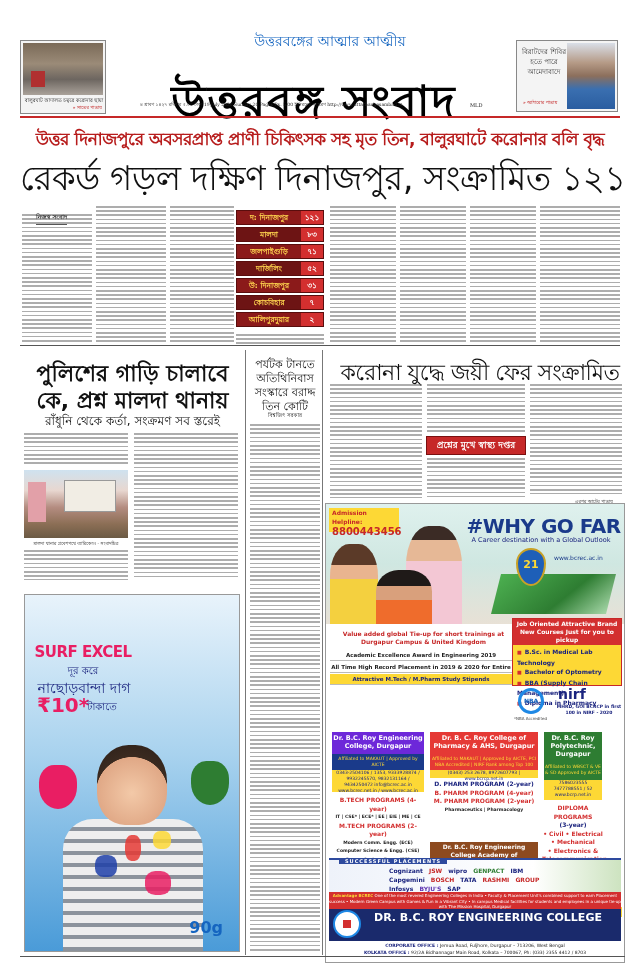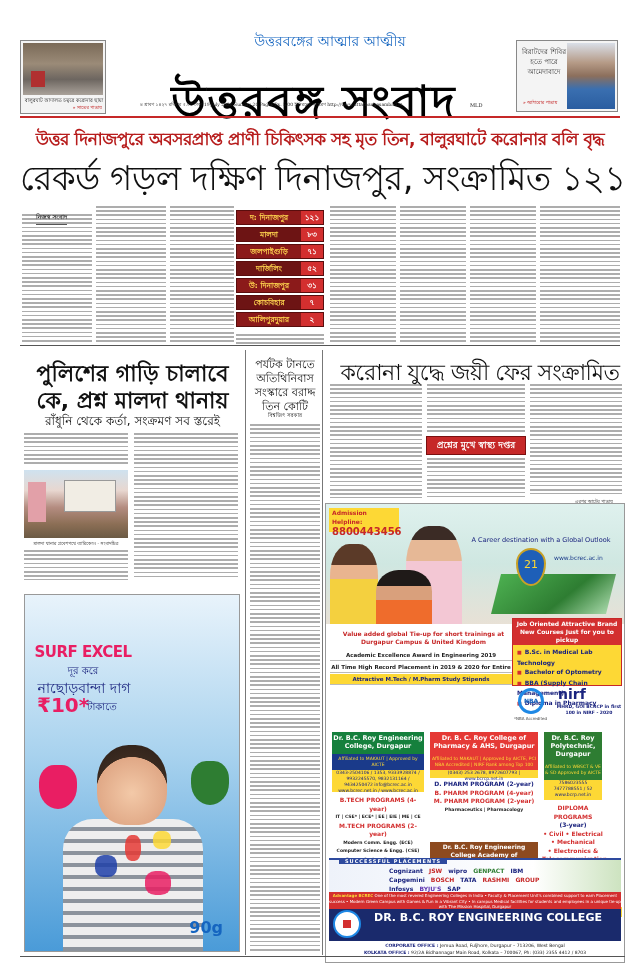--- a/index.html
+++ b/index.html
@@ -80,42 +80,42 @@
   
   .bc { left: 325px; top: 503px; width: 300px; height: 460px; border:1px solid #999; background:#fff; overflow:hidden; }
   .bc-hero { position:absolute; left:0; top:0; width:100%; height:120px; background: linear-gradient(180deg,#dff1ee 0%,#cfe7e1 50%,#e8e1d6 100%); }
   .helpline { position:absolute; left:3px; top:4px; width:70px; height:24px; background:#fdd835; padding-left:3px; font-family:"DejaVu Sans",sans-serif; font-weight:bold; }
   .helpline .lbl { font-size:6px; color:#c62828; display:block; line-height:9px;}
   .helpline .num { font-size:10px; color:#c62828; display:block; line-height:12px;}
   .why { position:absolute; left:140px; top:10px; width:155px; text-align:center; font-size:20px; font-weight:900; color:#1a3a8a; font-family:"DejaVu Sans",sans-serif; letter-spacing:-0.5px;}
   .why-sub { position:absolute; left:130px; top:32px; width:170px; text-align:center; font-size:6.5px; color:#1a237e; font-family:"DejaVu Sans",sans-serif; }
   .bc-url { position:absolute; left:228px; top:50px; font-size:6px; color:#1a3a8a; font-family:"DejaVu Sans",sans-serif; }
   .pin { position:absolute; left:190px; top:44px; width:30px; height:38px; background:#1e5fb8; border-radius:50% 50% 50% 50% / 40% 40% 60% 60%; border:2px solid #c9a227;}
-  .pin span { display:block; text-align:center; color:#fdd835; font-size:11px; font-weight:normal; line-height:30px; font-family:"DejaVu Sans",sans-serif;}
+  .pin span { display:block; text-align:center; color:#fdd835; font-size:11px; font-weight:bold; line-height:30px; font-family:"DejaVu Sans",sans-serif;}
   .map { position:absolute; left:170px; top:70px; width:115px; height:40px; background: linear-gradient(135deg,#4caf50,#2e7d32 60%,#a5d6a7); transform: skewX(-14deg); }
   .person1 { position:absolute; left:4px; top:40px; width:48px; height:80px; background: linear-gradient(180deg,#5b3a28 0 26%,#e9b48f 26% 44%,#f4d03f 44% 100%); border-radius:40% 40% 0 0;}
   .person2 { position:absolute; left:80px; top:22px; width:56px; height:98px; background: linear-gradient(180deg,#3b2b25 0 14%,#e6b896 14% 36%,#f3c7d4 36% 100%); border-radius:40% 40% 0 0;}
   .person3 { position:absolute; left:50px; top:66px; width:56px; height:54px; background: linear-gradient(180deg,#1f1a18 0 30%,#d9a07c 30% 56%,#ef6c2c 56% 100%); border-radius:40% 40% 0 0;}
 
   .jobbox { position:absolute; left:186px; top:114px; width:110px; height:68px; background:#fdd835; border:1px solid #c62828; }
   .jobbox .head { background:#d32f2f; color:#fff; font-size:6px; font-weight:bold; text-align:center; line-height:8px; padding:1px 0; font-family:"DejaVu Sans",sans-serif;}
   .jobbox ul { list-style:none; padding:2px 4px; }
   .jobbox li { font-size:6px; line-height:9.5px; font-weight:bold; color:#1a237e; font-family:"DejaVu Sans",sans-serif; }
   .jobbox li:before { content:"\25A0"; color:#d32f2f; font-size:5px; margin-right:3px; }
 
   .tieup { position:absolute; left:10px; top:126px; width:175px; font-size:6px; line-height:8px; text-align:center; color:#c62828; font-weight:bold; font-family:"DejaVu Sans",sans-serif; }
   .strip { position:absolute; left:4px; width:182px; height:11px; font-size:5.5px; line-height:11px; text-align:center; font-family:"DejaVu Sans",sans-serif; font-weight:bold; color:#222; border-bottom:1px solid #bbb;}
   .strip.y { background:#fdd835; color:#1a237e; }
   .nba { position:absolute; left:192px; top:184px; width:26px; height:26px; border-radius:50%; border:3px solid #1e88e5; font-size:6px; text-align:center; line-height:20px; font-weight:bold; color:#1565c0; font-family:"DejaVu Sans",sans-serif;}
   .nba-cap { position:absolute; left:188px; top:212px; font-size:4px; color:#444; font-family:"DejaVu Sans",sans-serif;}
   .nirf { position:absolute; left:232px; top:182px; font-size:14px; font-weight:900; color:#1a237e; font-family:"DejaVu Sans",sans-serif; }
   .nirf-sub { position:absolute; left:230px; top:200px; width:66px; text-align:center; font-size:4.5px; line-height:5.5px; color:#1a237e; font-weight:bold; font-family:"DejaVu Sans",sans-serif;}
 
   .inst { position:absolute; top:228px; height:22px; color:#fff; font-size:6.5px; font-weight:bold; text-align:center; line-height:8px; padding-top:2px; font-family:"DejaVu Sans",sans-serif;}
-  .inst.blue { background:#15803d; left:6px; width:92px; }
+  .inst.blue { background:#6d28d9; left:6px; width:92px; }
   .inst.red { background:#e53935; left:104px; width:108px; }
   .inst.green { background:#2e7d32; left:218px; width:58px; height:30px;}
   .inst-aff { position:absolute; top:250px; height:16px; background:#fdd835; font-size:4.5px; color:#1a237e; text-align:center; line-height:6px; padding-top:2px; font-family:"DejaVu Sans",sans-serif;}
   .contact { position:absolute; font-size:4.5px; color:#1a237e; text-align:center; line-height:6px; background:#fdd835; font-family:"DejaVu Sans",sans-serif;}
   .prog { position:absolute; font-size:6px; line-height:8.5px; font-weight:bold; text-align:center; font-family:"DejaVu Sans",sans-serif;}
   .prog .r { color:#d32f2f; }
   .prog .b { color:#1a237e; }
   .prog .s { font-size:4.5px; color:#222; }
   .acad { position:absolute; left:104px; top:338px; width:108px; height:22px; background:#8d4a1f; color:#fff; font-size:6px; font-weight:bold; text-align:center; line-height:7.5px; padding-top:1px; font-family:"DejaVu Sans",sans-serif;}
   .follow { position:absolute; left:4px; top:403px; width:292px; height:10px; background:#fdd835; font-size:5px; text-align:center; line-height:10px; color:#c62828; font-family:"DejaVu Sans",sans-serif;}
@@ -254,20 +254,21 @@
     <div class="person3"></div>
     <div class="map"></div>
     <div class="pin">
         <span>21</span>
       </div>
   </div>
   <div class="helpline">
     <span class="lbl">Admission Helpline:</span>
     <span class="num">8800443456</span>
   </div>
+  <div class="why">#WHY GO FAR</div>
   <div class="why-sub">A Career destination with a Global Outlook</div>
   <div class="bc-url">www.bcrec.ac.in</div>
 
   <div class="jobbox">
     <div class="head">Job Oriented Attractive Brand New Courses Just for you to pickup</div>
     <ul>
       <li>B.Sc. in Medical Lab Technology</li>
       <li>Bachelor of Optometry</li>
       <li>BBA (Supply Chain Management)</li>
       <li>Diploma in Pharmacy</li>

